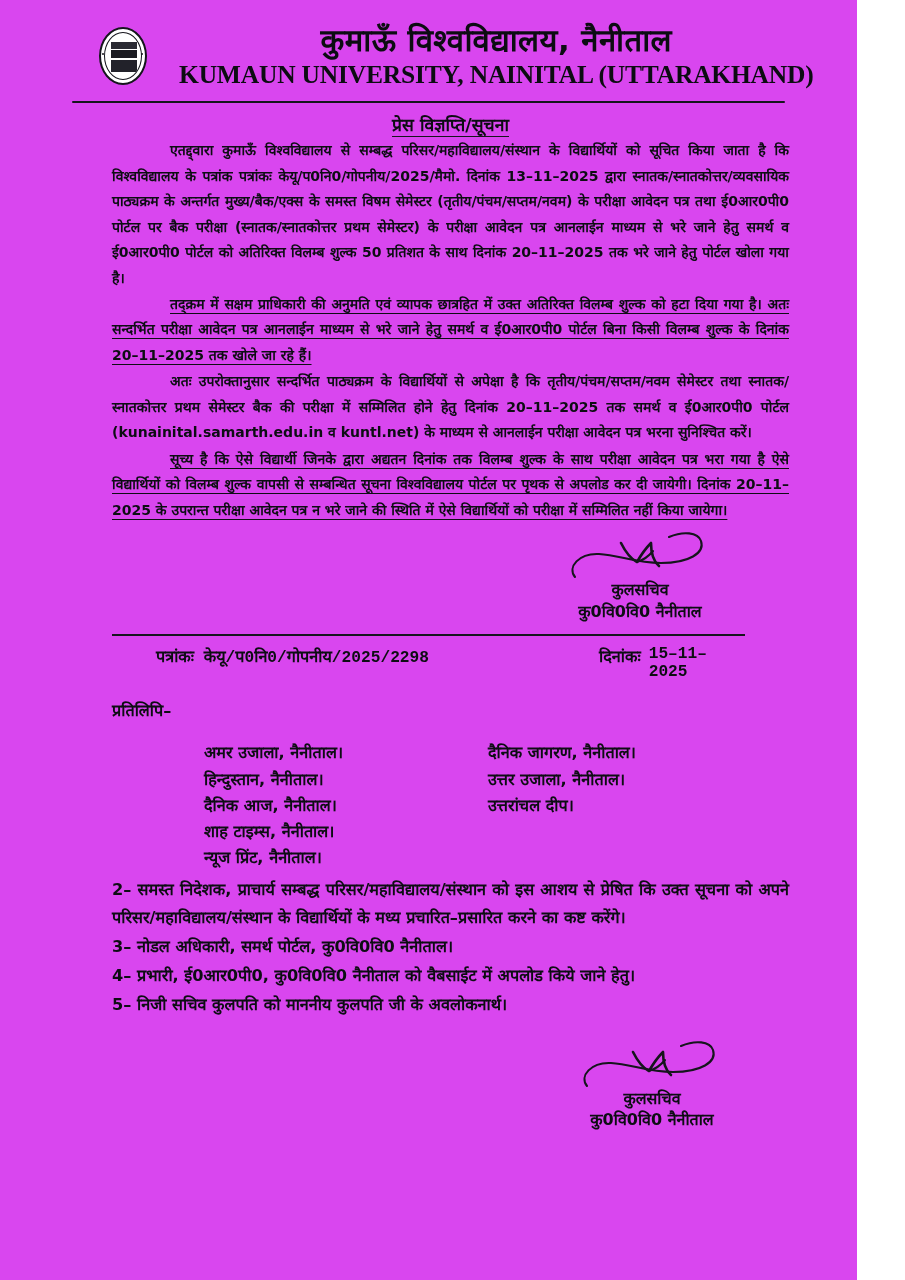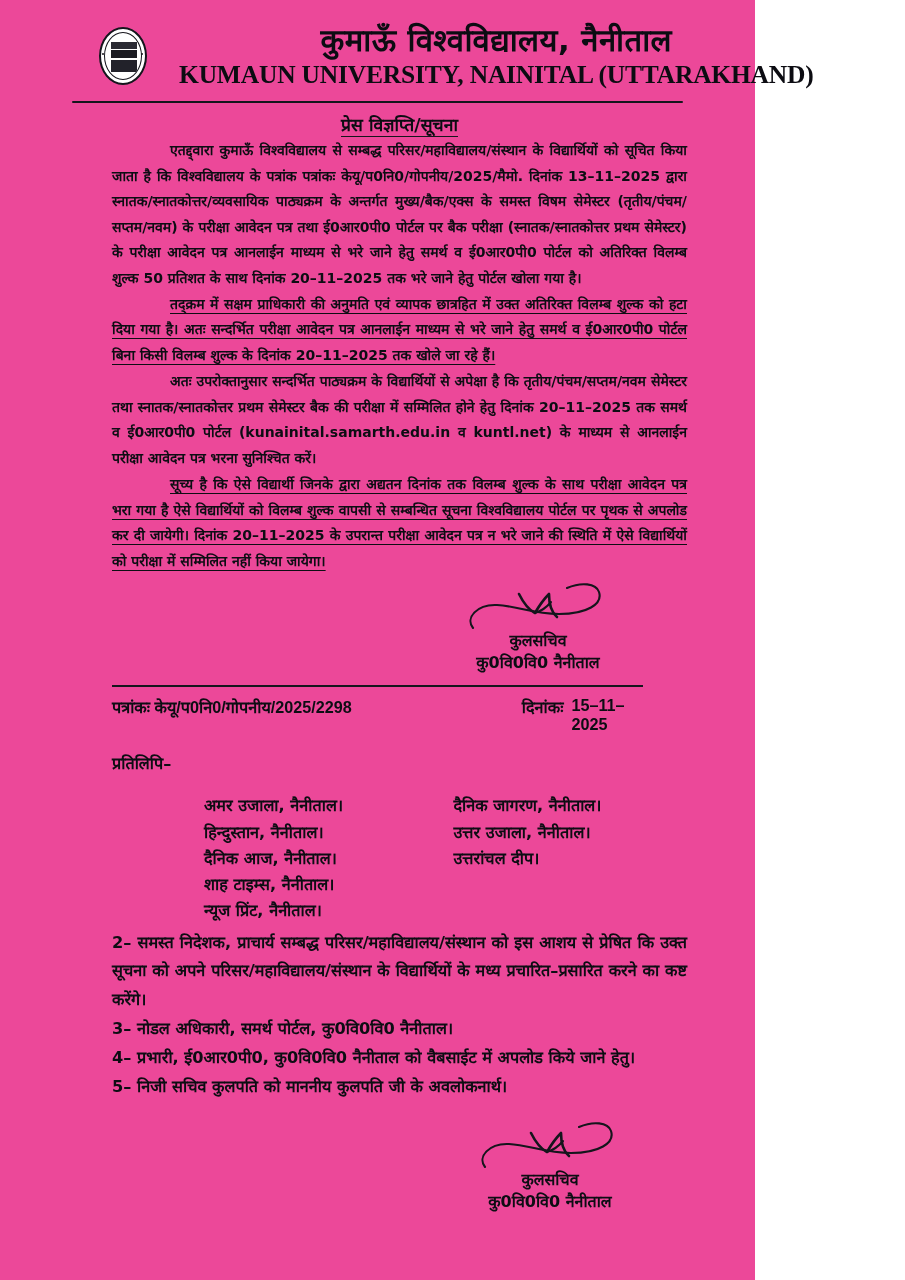--- a/index.html
+++ b/index.html
@@ -12,24 +12,24 @@
   body {
     width: 905px;
     height: 1280px;
     font-family: "Liberation Sans", "DejaVu Sans", sans-serif;
     color: #101014;
     position: relative;
     overflow: hidden;
   }
 
   .page {
-    width: 755px;
+    width: 857px;
     height: 1280px;
     position: relative;
-    background: #ec4899;
+    background: #d946ef;
     padding: 0;
   }
 
   
   .letterhead {
     display: flex;
     align-items: center;
     justify-content: flex-start;
     padding: 22px 60px 0 95px;
     gap: 28px;
@@ -171,24 +171,25 @@
 
   
   .ref-rule {
     margin: 12px 112px 0 112px;
     height: 2px;
     background: #15151c;
   }
   .ref-row {
     display: flex;
     padding: 9px 112px 0 112px;
-    font-family: Liberation Sans, sans-serif;
+    font-family: Liberation Mono, monospace;
     font-size: 16.2px;
     font-weight: 600;
     color: #0d0d13;
+    margin-left: 44px;
   }
   .ref-left { flex: 0 0 auto; }
   .ref-right { margin-left: 170px; display: flex; gap: 8px; }
 
   
   .copy-wrap {
     padding: 18px 68px 0 112px;
     font-family: "DejaVu Sans", sans-serif;
     font-size: 16.2px;
     font-weight: 600;

